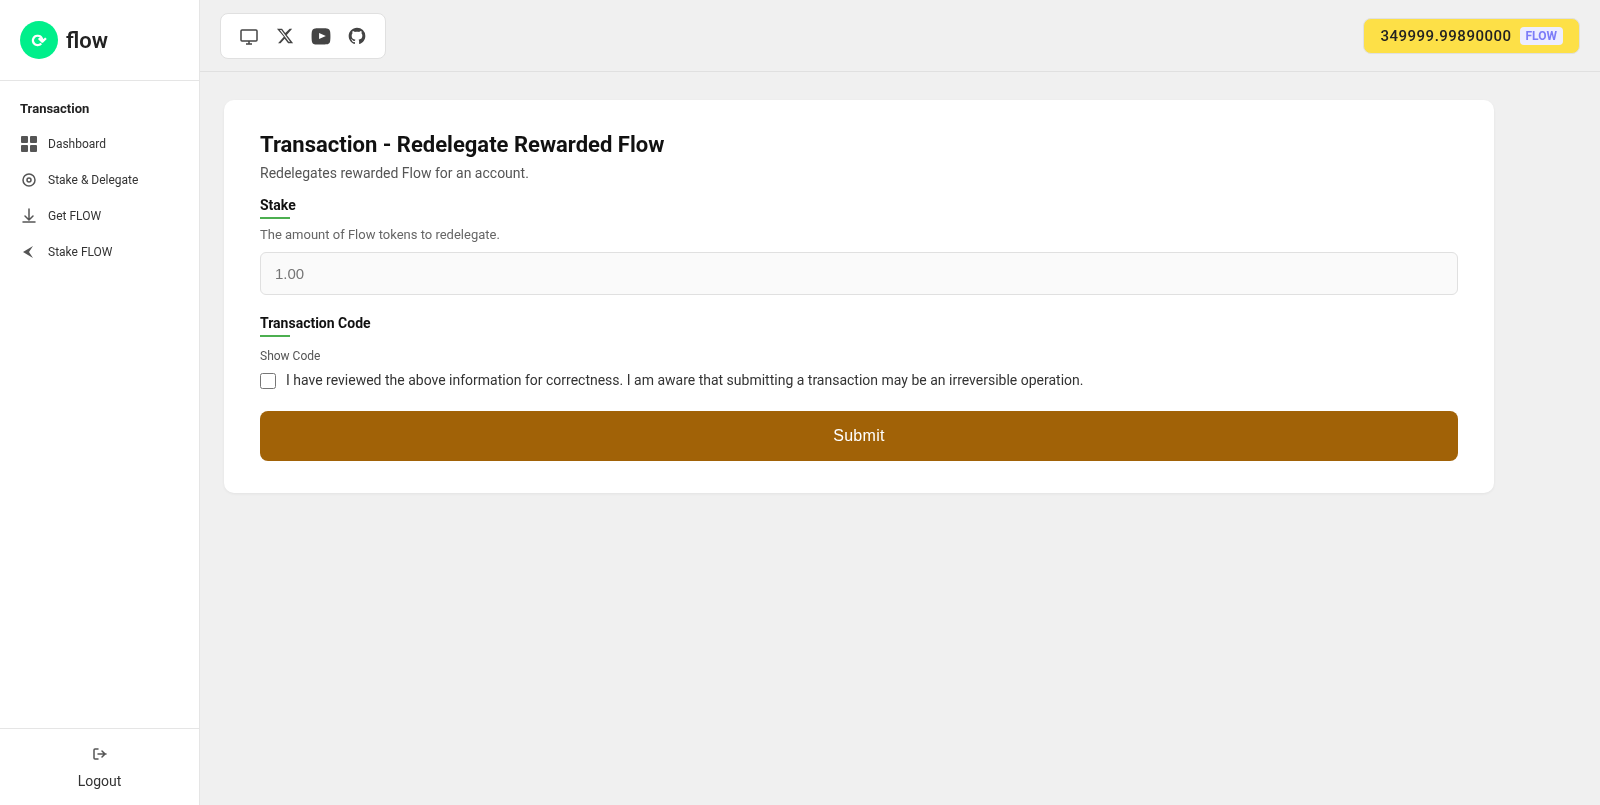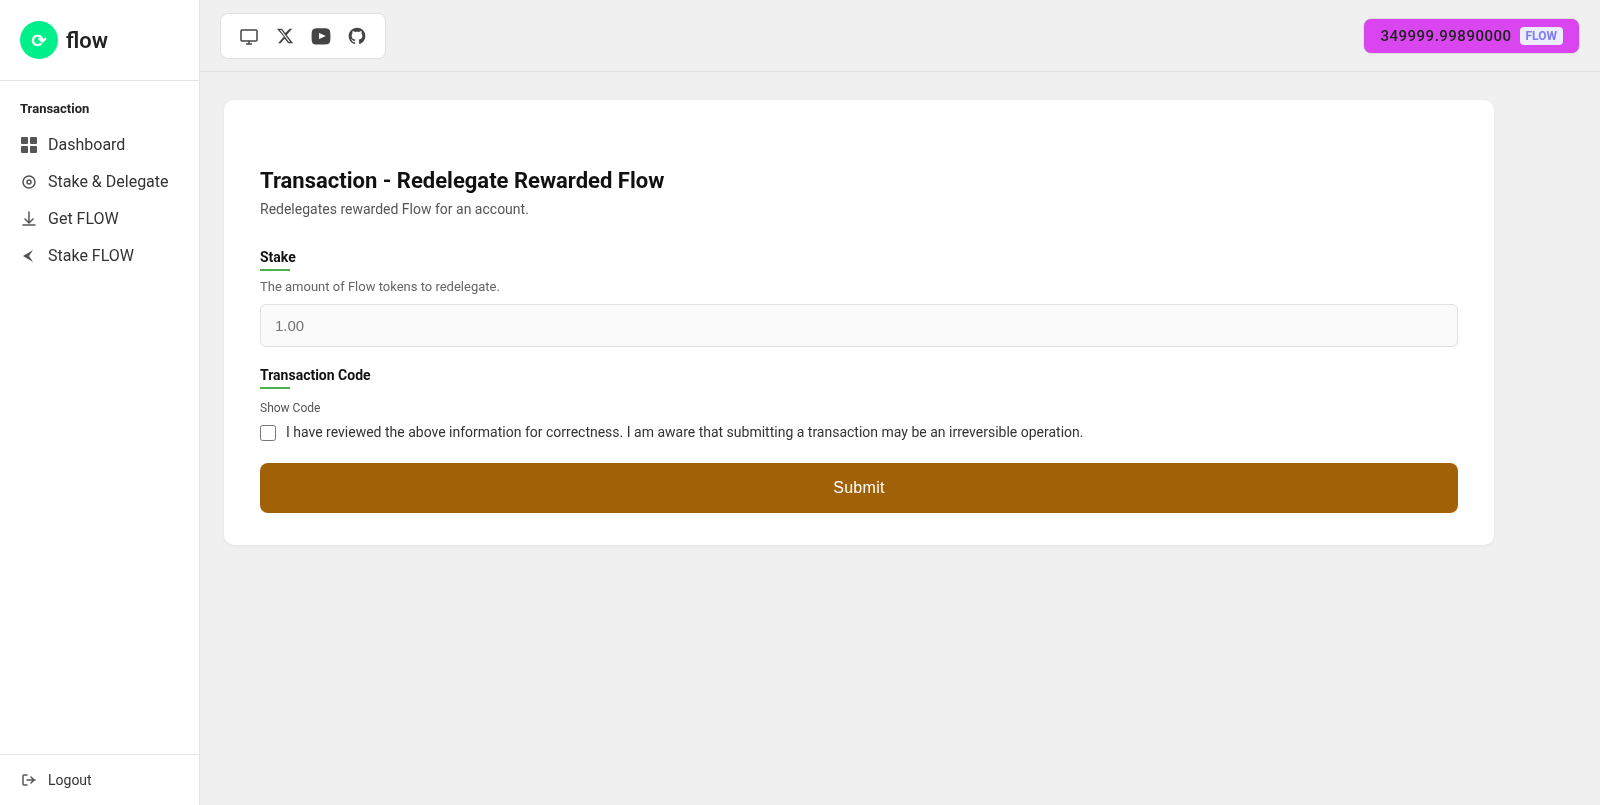--- a/index.html
+++ b/index.html
@@ -52,21 +52,21 @@
       font-weight: 700;
       color: #222;
       padding: 8px 20px 10px 20px;
     }
 
     .nav-item {
       display: flex;
       align-items: center;
       gap: 10px;
       padding: 9px 20px;
-      font-size: 16px;
+      font-size: 12px;
       color: #333;
       cursor: pointer;
       text-decoration: none;
       text-align: right;
     }
 
     .nav-icon {
       width: 18px;
       height: 18px;
       display: flex;
@@ -81,20 +81,21 @@
       padding: 16px 20px;
     }
 
     .logout-item {
       display: flex;
       align-items: center;
       gap: 10px;
       font-size: 14px;
       color: #333;
       cursor: pointer;
+      flex-direction: column;
     }
 
     
     .main {
       flex: 1;
       display: flex;
       flex-direction: column;
       overflow: hidden;
     }
 
@@ -129,21 +130,21 @@
       color: #444;
       font-size: 16px;
     }
 
     .topbar-spacer { flex: 1; }
 
     .balance-display {
       display: flex;
       align-items: flex-start;
       gap: 8px;
-      background: #d946ef;
+      background: #fde047;
       border: 1px solid #e0e0e0;
       border-radius: 8px;
       padding: 8px 16px;
       font-size: 15px;
     }
 
     .balance-amount {
       font-weight: 500;
       color: #222;
       letter-spacing: 0.5px;
@@ -171,27 +172,26 @@
       padding: 32px 36px;
       max-width: 1270px;
       box-shadow: 0 1px 3px rgba(0,0,0,0.06);
     }
 
     .card-title {
       font-size: 22px;
       font-weight: 700;
       color: #111;
       margin-bottom: 8px;
-      margin-top: 36px;
     }
 
     .card-subtitle {
       font-size: 14px;
       color: #555;
-      margin-bottom: 32px;
+      margin-bottom: 16px;
     }
 
     .field-label {
       font-size: 14px;
       font-weight: 700;
       color: #111;
       margin-bottom: 4px;
     }
 
     .field-underline {

